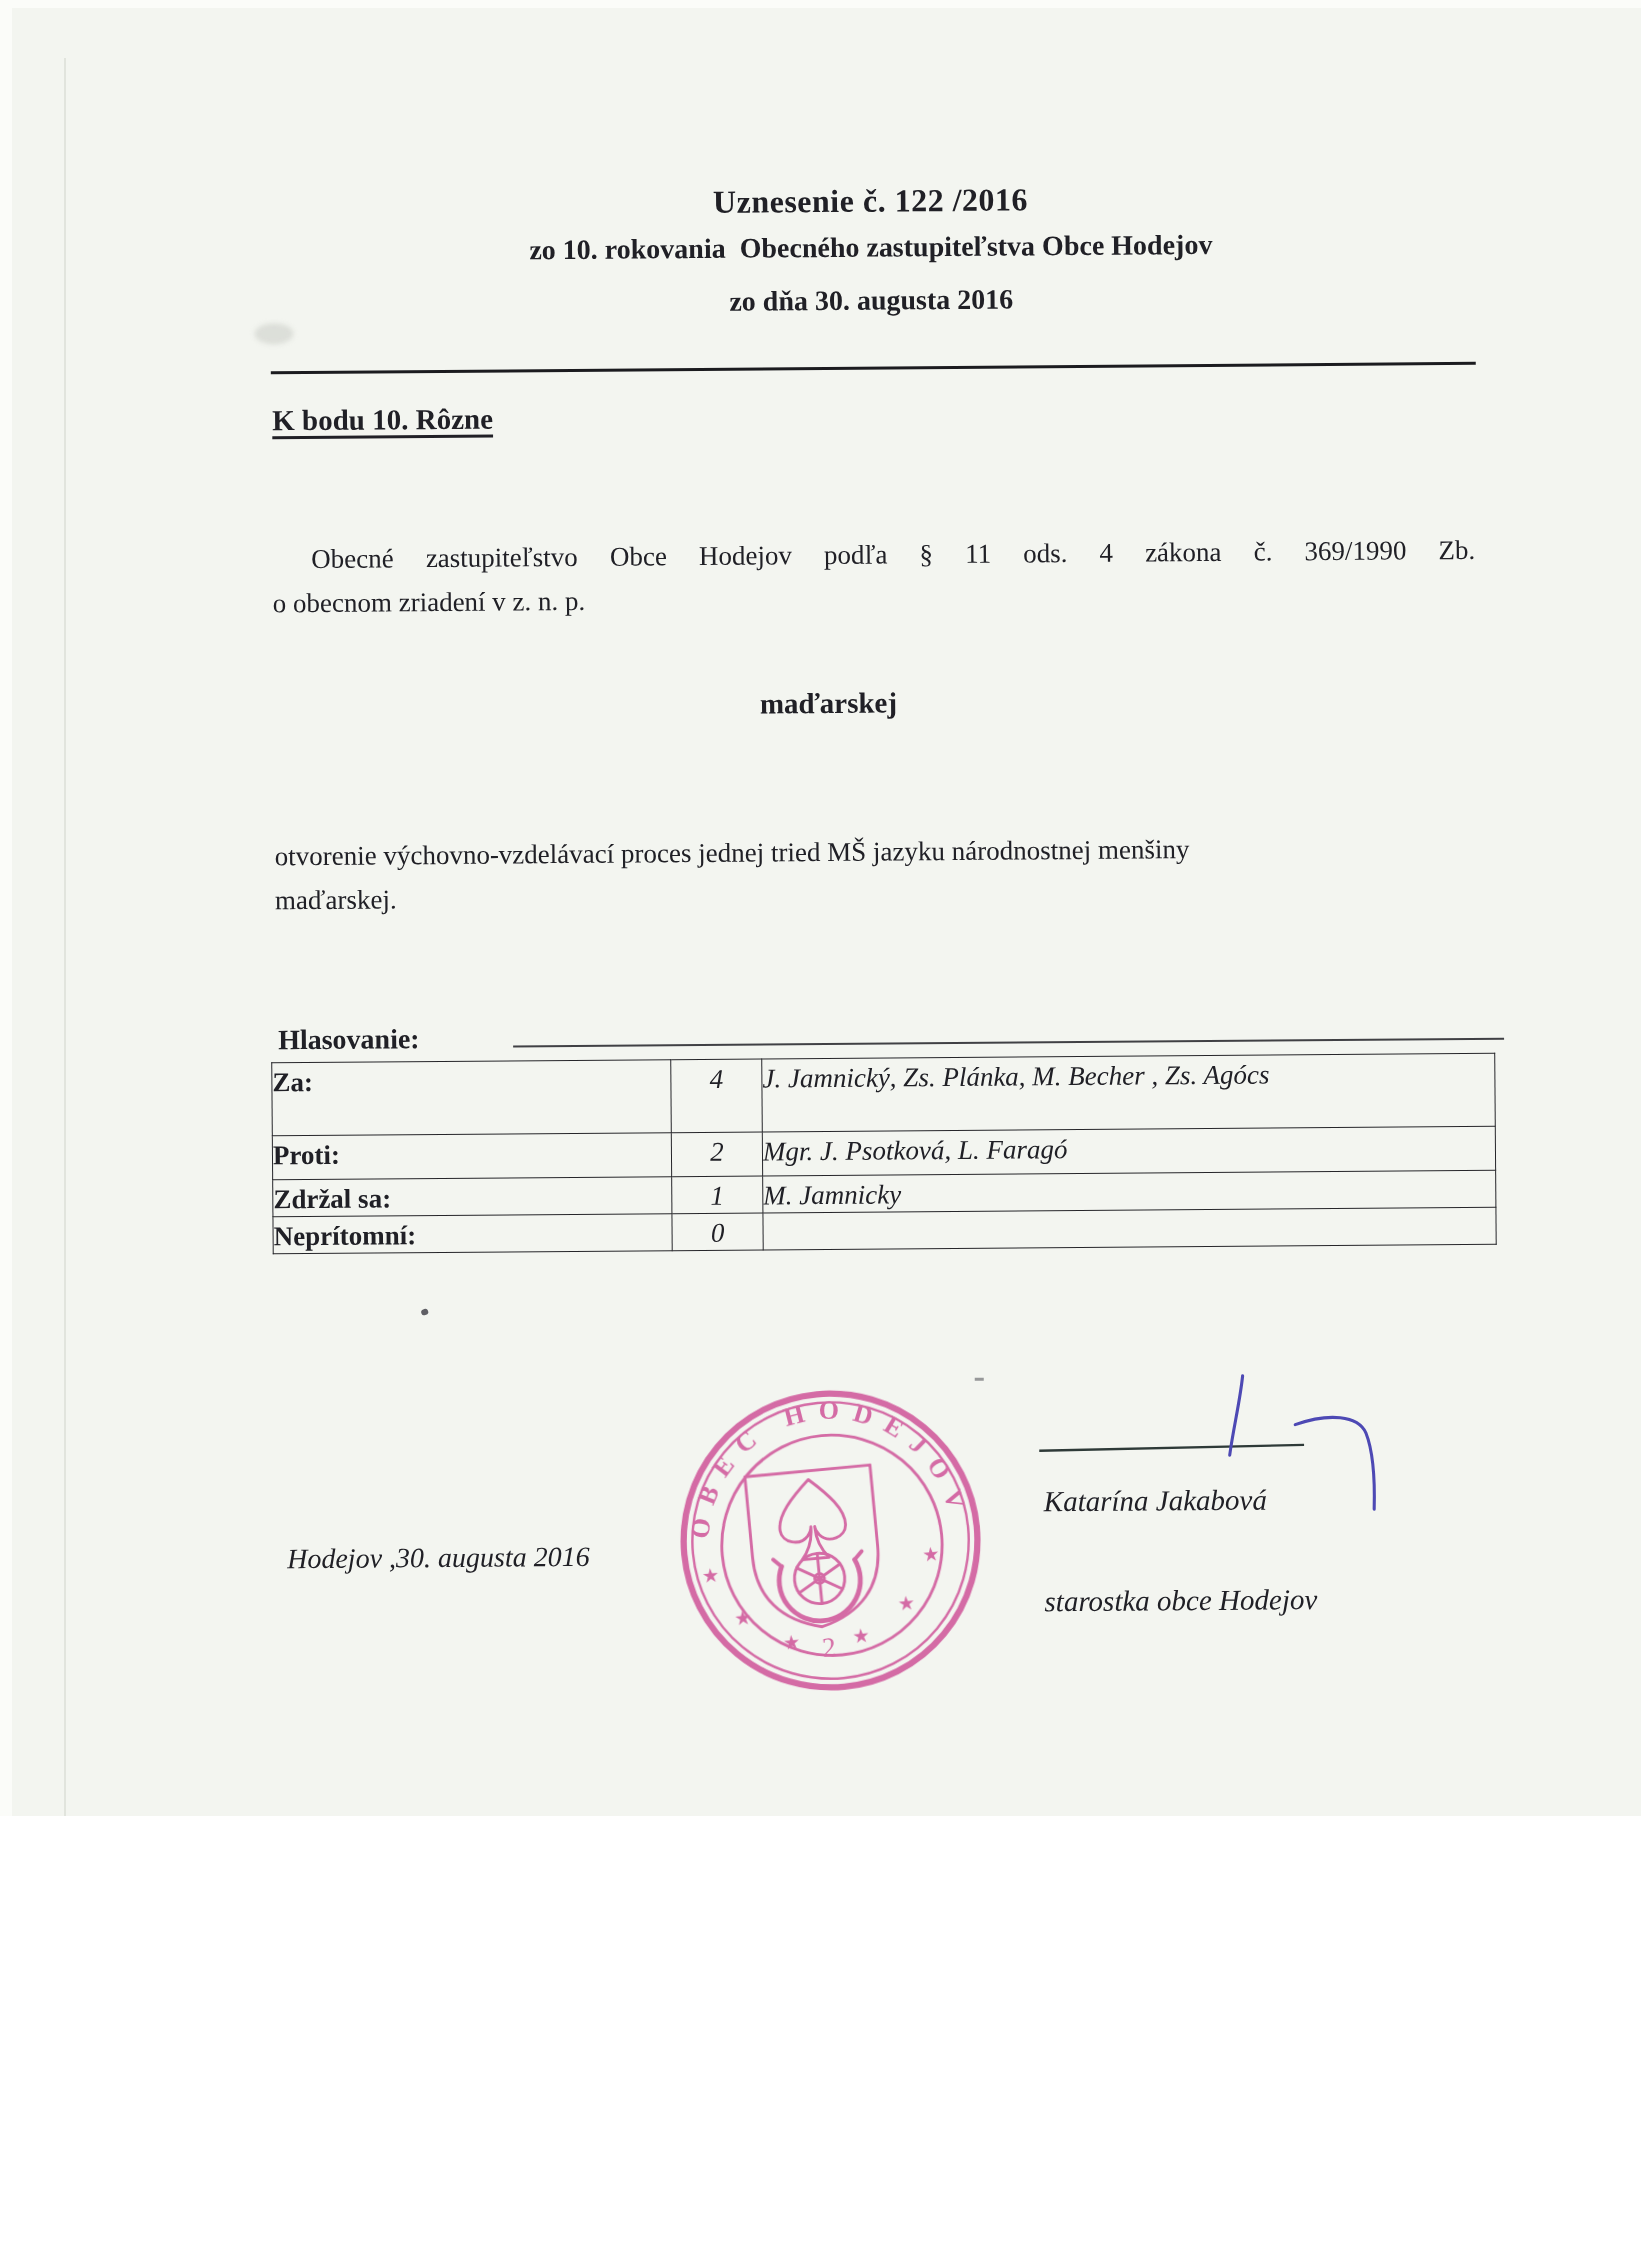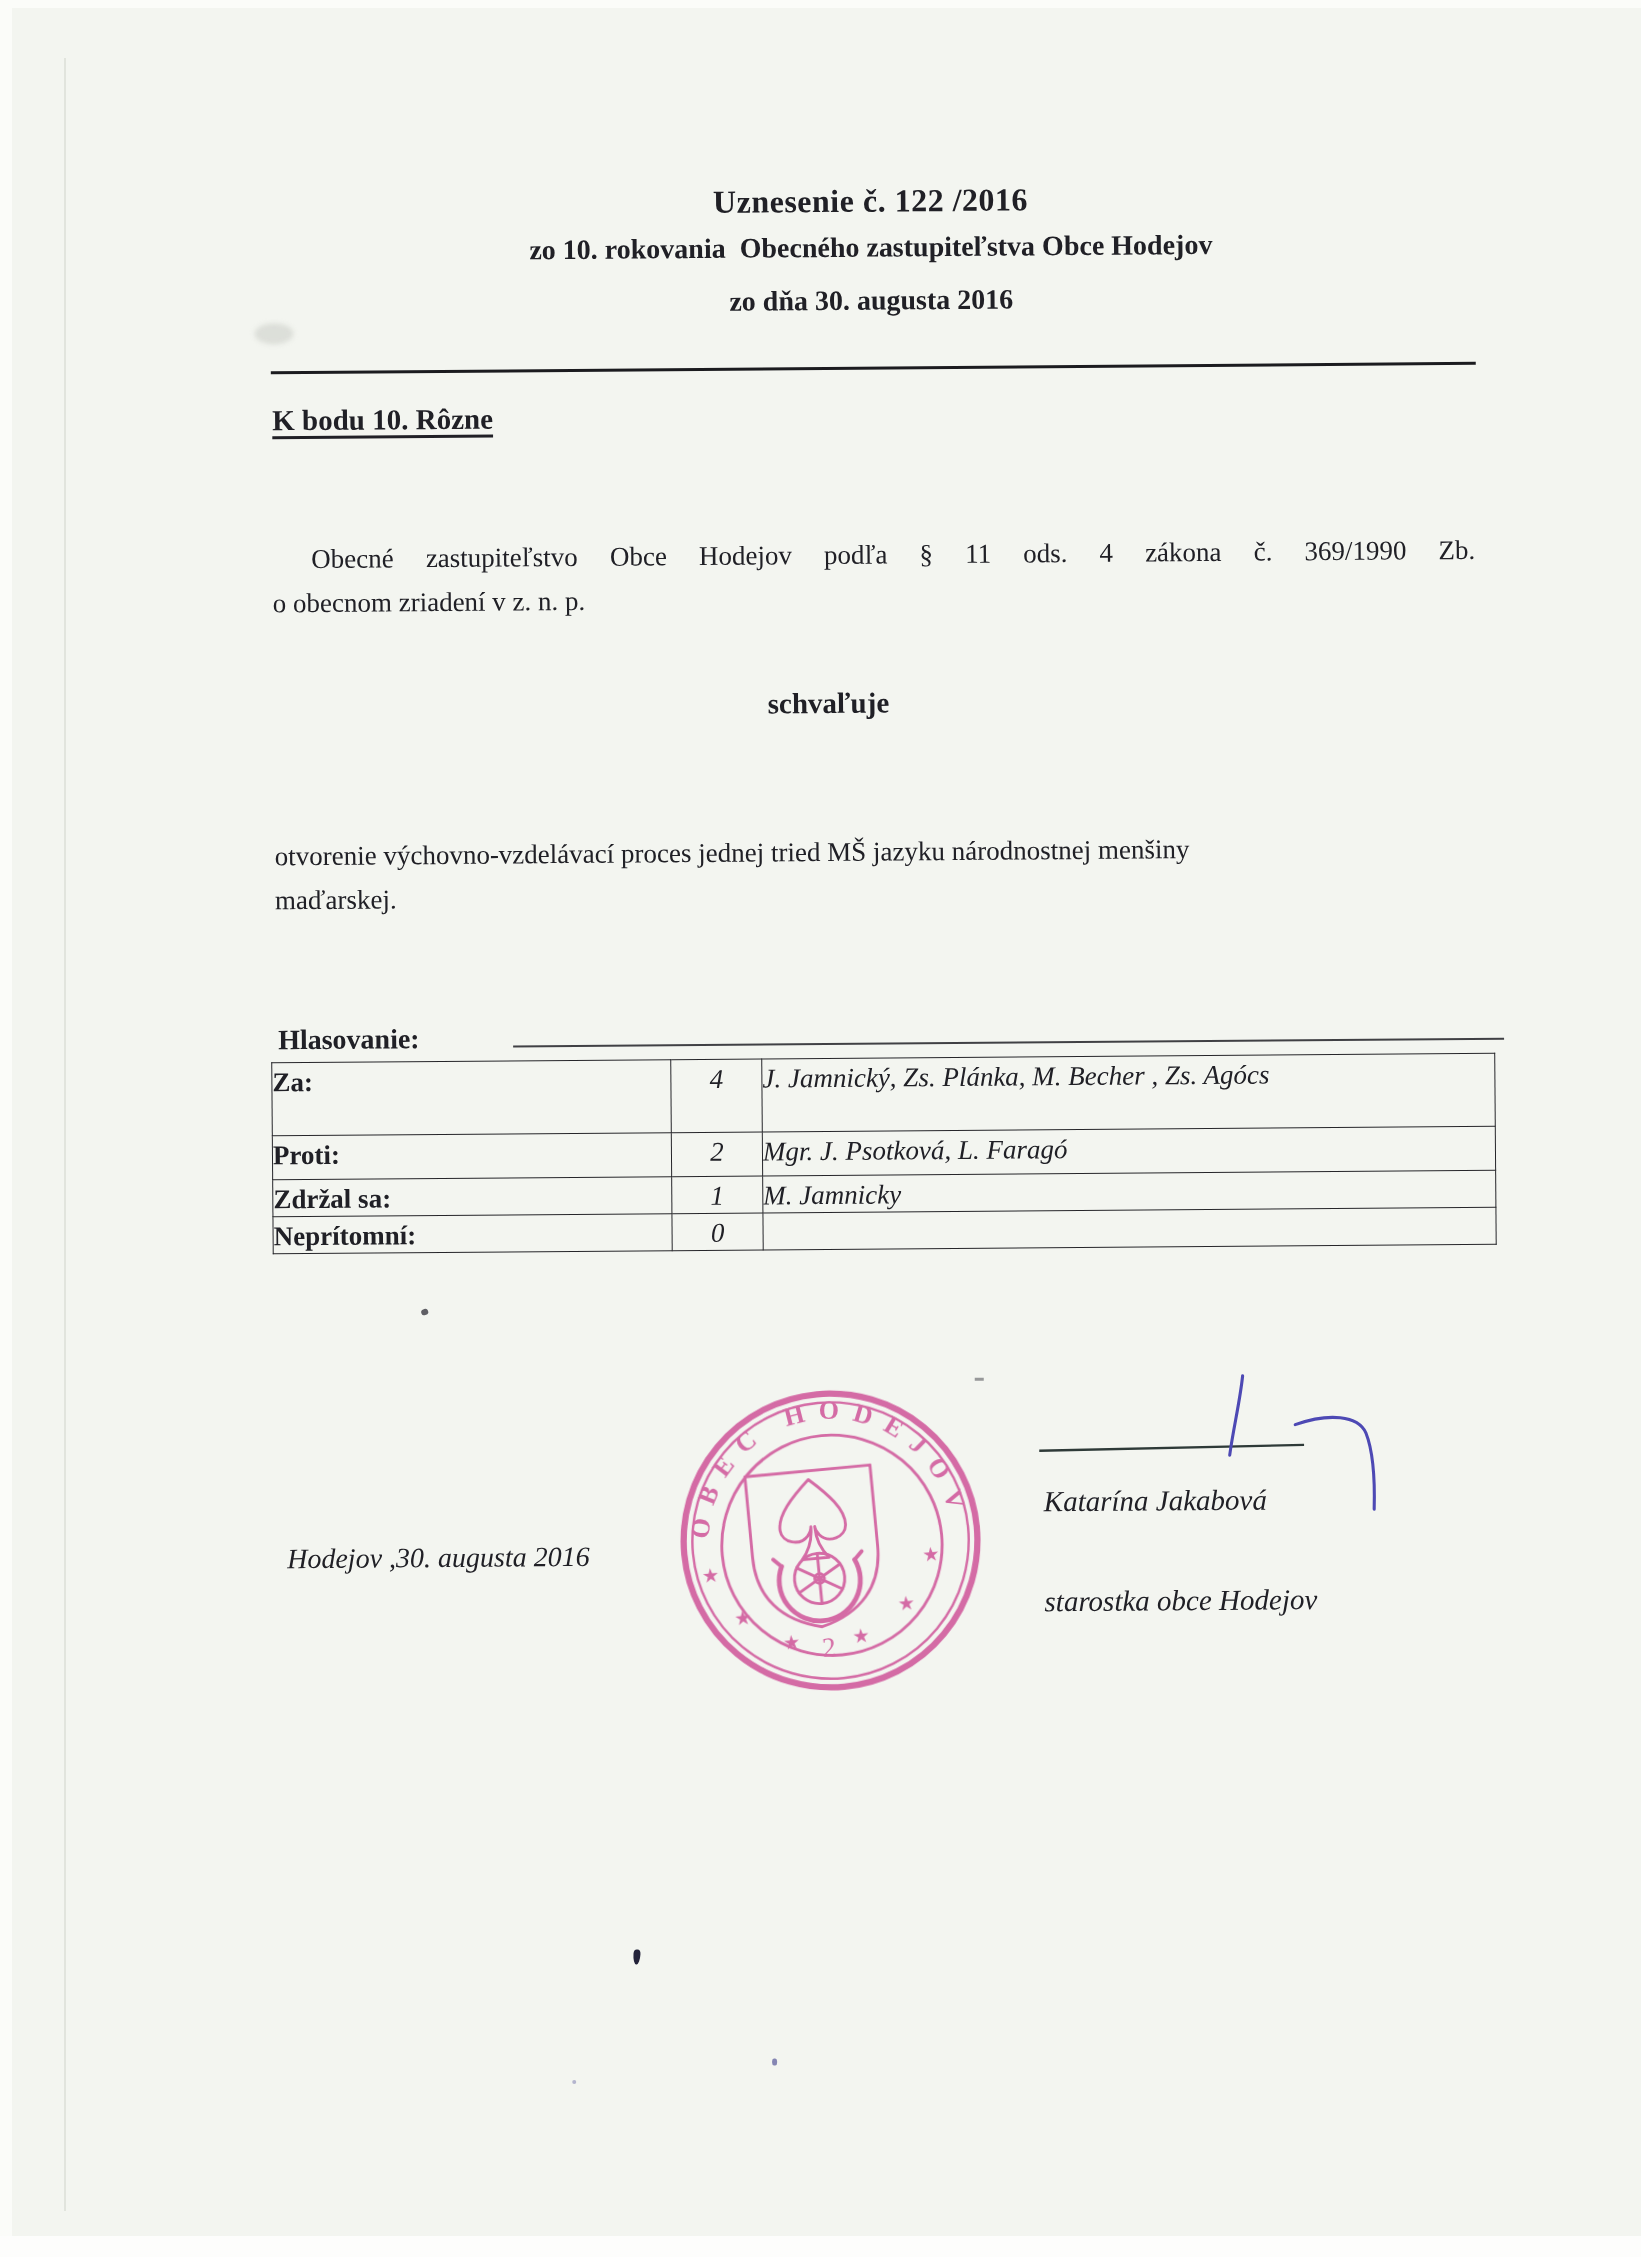--- a/index.html
+++ b/index.html
@@ -8,21 +8,21 @@
     --stamp_pink: #cf5398;
     --signature_blue: #4d49b4;
     --table_border: #26262a;
   }
   * { box-sizing: border-box; }
   body { margin: 0; background: #ffffff; }
 
   .scan {
     position: relative;
     width: 1641px;
-    height: 2257px;
+    height: 1816px;
     background: #fbfcf9;
     overflow: hidden;
     font-family: "Liberation Serif", "DejaVu Serif", serif;
     color: var(--ink);
   }
   .paper {
     position: absolute;
     left: 11.6px; top: 7.7px;
     width: 1630px; height: 2228px;
     background: var(--paper);
@@ -167,21 +167,21 @@
 
     <div class="rule"></div>
 
     <div class="section-heading">K bodu 10. Rôzne</div>
 
     <div class="intro">
       <div class="line1">Obecné zastupiteľstvo Obce Hodejov podľa § 11 ods. 4 zákona č. 369/1990 Zb.</div>
       <div class="line2">o obecnom zriadení v z. n. p.</div>
     </div>
 
-    <div class="approval">schvaľuje</div>
+    <div class="approval">maďarskej</div>
 
     <div class="resolution">
       <div class="line1">otvorenie výchovno-vzdelávací proces jednej tried MŠ jazyku národnostnej menšiny</div>
       <div class="line2">maďarskej.</div>
     </div>
 
     <div class="voting-heading">Hlasovanie:</div>
     <div class="pre-table-line"></div>
 
     <table class="voting-table">

